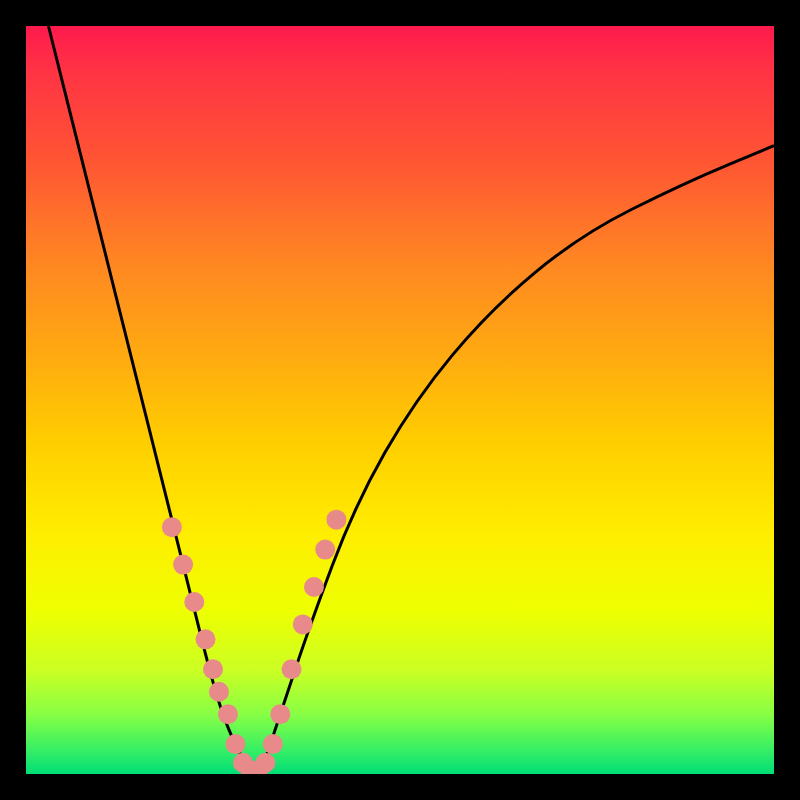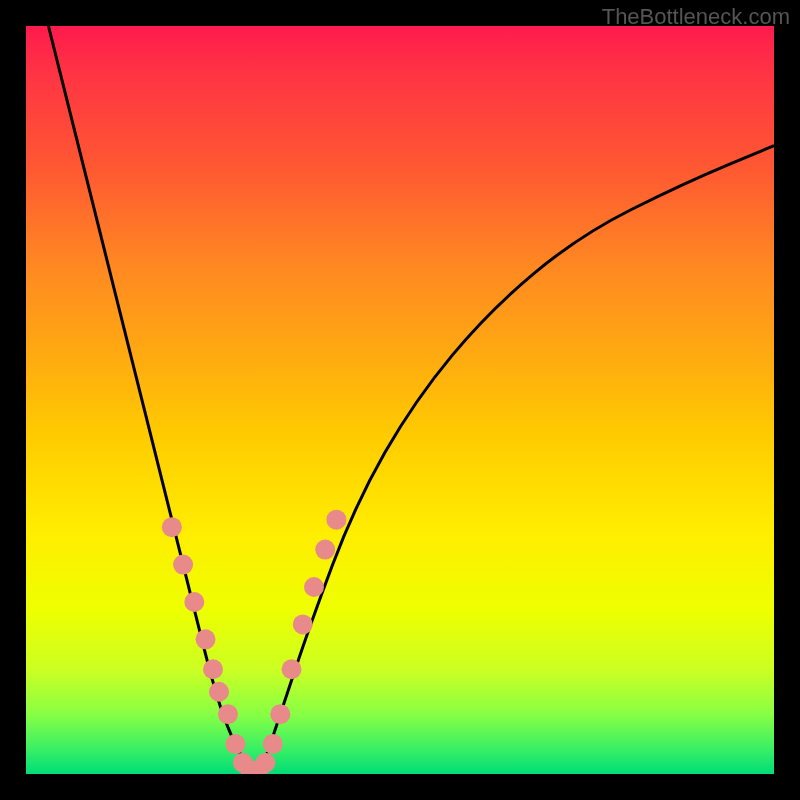--- a/index.html
+++ b/index.html
@@ -51,21 +51,20 @@
     left: 0;
     top: 0;
     width: 748px;
     height: 748px;
   }
 </style>
 </head>
 <body>
 
 <div class="chart-container">
-  <div class="watermark">TheBottleneck.com</div>
   <div class="plot-area">
     <svg class="curve" viewBox="0 0 748 748">
       <g>
           <path d="M 22.439999999999998 0 Q 22.439999999999998 0 33.66 44.879999999999995 Q 44.879999999999995 89.75999999999999 59.839999999999996 149.60000000000002 Q 74.8 209.44000000000005 89.76 269.28 Q 104.72000000000001 329.11999999999995 119.68 388.96 Q 134.64 448.8 149.6 508.64 Q 164.56 568.48 175.78 613.36 Q 187 658.24 194.48000000000002 680.6800000000001 Q 201.96 703.12 209.44 718.0799999999999 Q 216.92 733.04 220.66 740.52 Q 224.4 748 228.14 748 Q 231.88 748 235.62 740.52 Q 239.36 733.04 246.84000000000003 710.5999999999999 Q 254.32000000000002 688.16 269.28000000000003 643.28 Q 284.24 598.4 306.68 538.56 Q 329.12 478.72 359.04 426.36 Q 388.96000000000004 374 426.36 329.12 Q 463.76 284.24 508.64 246.84000000000003 Q 553.52 209.44000000000005 605.88 183.26 Q 658.24 157.07999999999993 703.12 138.38 T 748 119.68000000000006" stroke="#000000" stroke-width="3" fill="none"></path>
         </g>
       <g>
           <circle cx="145.86" cy="501.15999999999997" r="10" fill="#e88a8a"></circle>
           <circle cx="157.07999999999998" cy="538.56" r="10" fill="#e88a8a"></circle>
           <circle cx="168.3" cy="575.96" r="10" fill="#e88a8a"></circle>
           <circle cx="179.51999999999998" cy="613.36" r="10" fill="#e88a8a"></circle>

